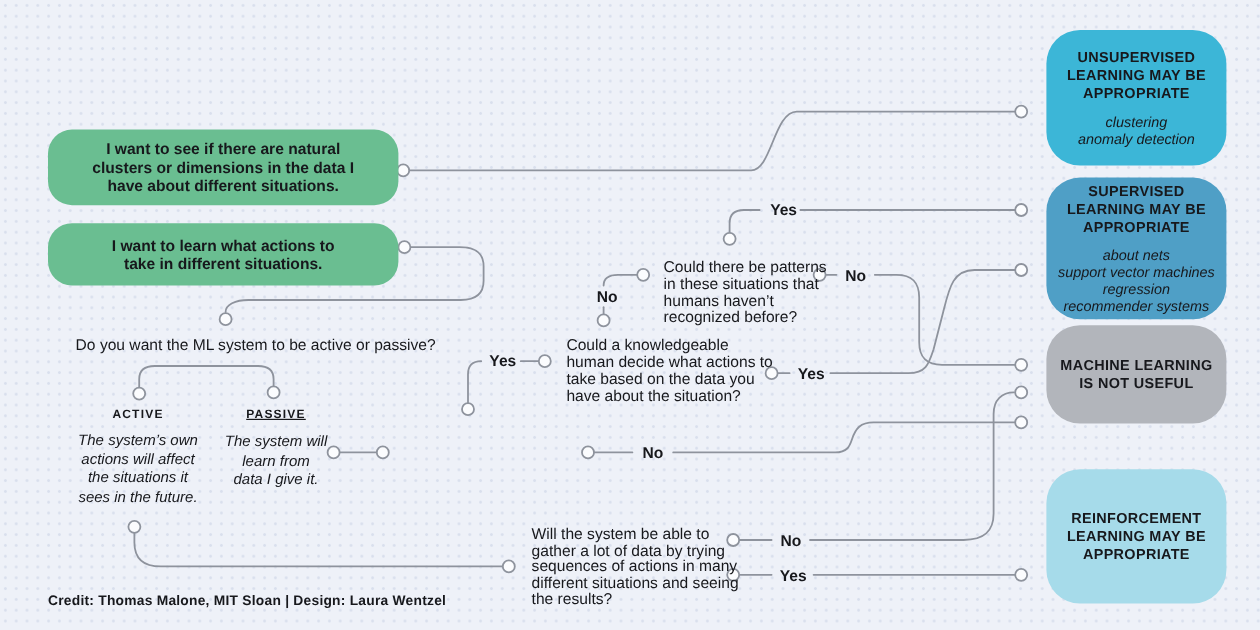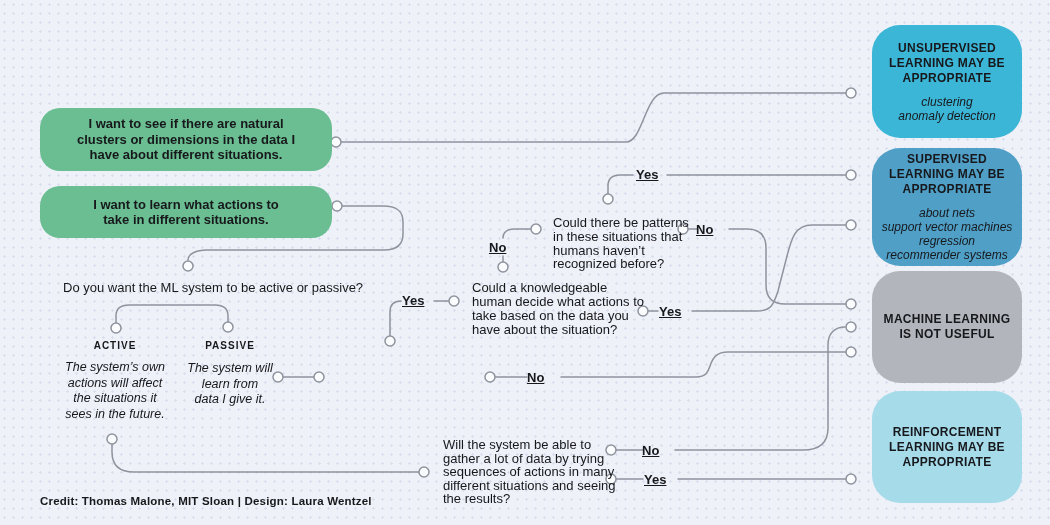--- a/index.html
+++ b/index.html
@@ -30,41 +30,41 @@
   .question{font-size:13px;line-height:14px;}
   #q-active-passive{left:63px;top:281px;width:340px;}
   #q-access{left:330px;top:355px;width:170px;line-height:14.5px;}
   #q-knowledgeable{left:472px;top:281px;width:210px;}
   #q-patterns{left:553px;top:216px;width:160px;line-height:13.8px;}
   #q-gather{left:443px;top:438px;width:180px;line-height:13.5px;}
   .opt-label{
     width:100px;top:340px;text-align:center;
     font-size:10px;font-weight:bold;letter-spacing:1px;
   }
-  #opt-active{left:65px;} #opt-passive{left:180px;}
+  #opt-active{left:65px;} #opt-passive{left:180px;text-decoration:underline;}
   .opt-desc{
     top:360px;text-align:center;font-style:italic;
     font-size:12.5px;line-height:15.5px;
   }
   #desc-active{left:53px;width:124px;}
   #desc-passive{left:170px;width:120px;top:361px;}
   .branch{
-    width:34px;text-align:left;
-    font-size:13px;font-weight:bold;text-decoration:underline;
+    width:34px;text-align:center;
+    font-size:13px;font-weight:bold;
   }
   .outcome{
     left:872px;width:150px;border-radius:28px;
     display:flex;flex-direction:column;align-items:center;justify-content:center;
     text-align:center;padding:0 8px;box-sizing:border-box;gap:9px;
   }
   .outcome-title{font-size:12px;font-weight:bold;line-height:15px;letter-spacing:0.3px;}
   .outcome-methods{font-size:12px;font-style:italic;line-height:14px;}
   #outcome-unsupervised{top:25px;height:113px;}
   #outcome-supervised{top:148px;height:118px;}
-  #outcome-not-useful{top:271px;height:112px;}
+  #outcome-not-useful{top:271px;height:82px;}
   #outcome-reinforcement{top:391px;height:112px;}
   #credit{left:40px;top:495px;font-size:11.5px;font-weight:600;letter-spacing:0.2px;}
   svg.wires{position:absolute;left:0;top:0;z-index:1;}
   .txt{z-index:2;}
   .wire{fill:none;stroke:#8e939d;stroke-width:1.5;stroke-linecap:round;}
   .dot{fill:#fbfcfe;stroke:#8e939d;stroke-width:1.5;}
 </style>
 </head>
 <body>
 

